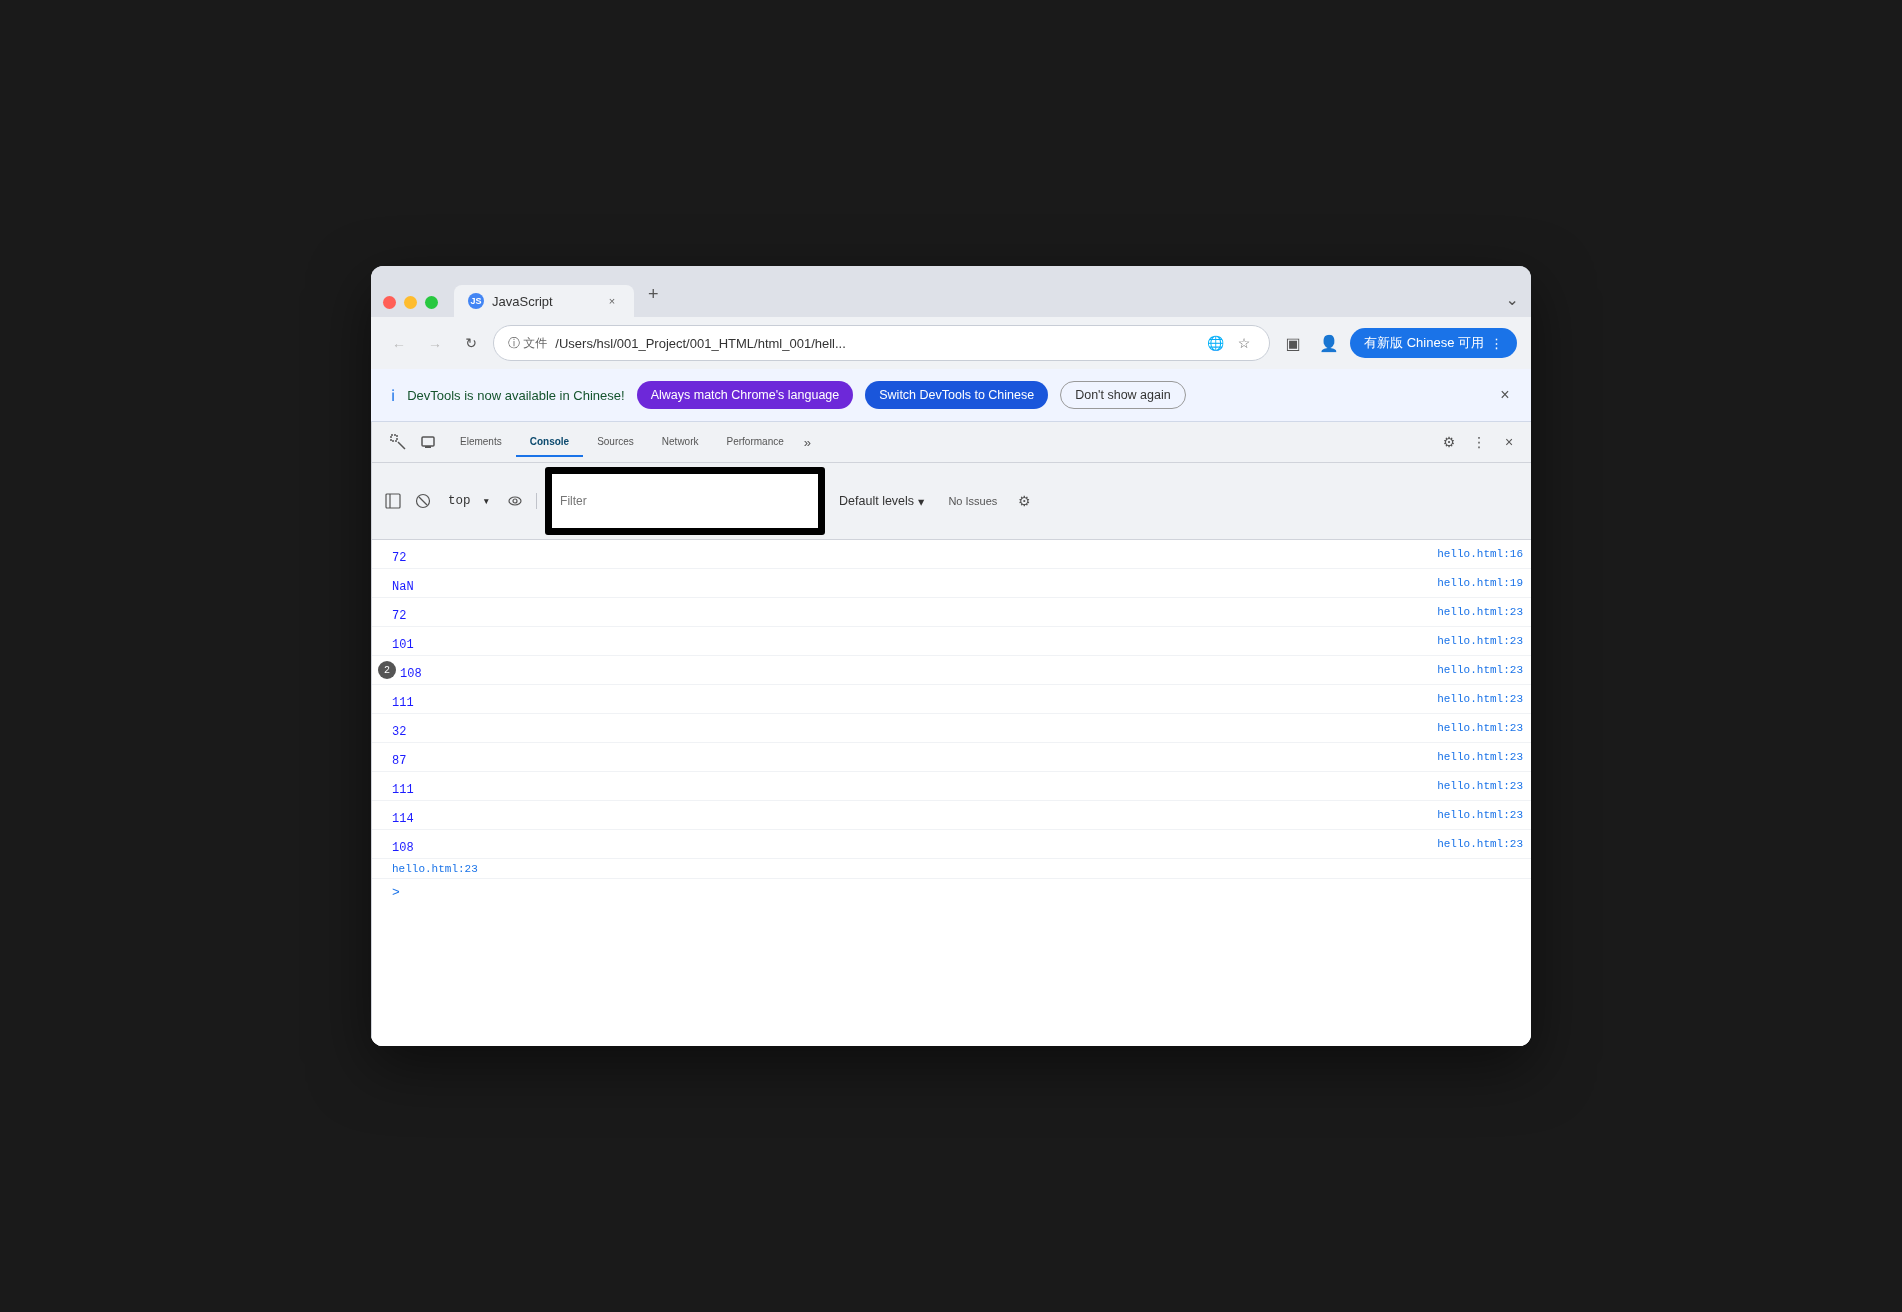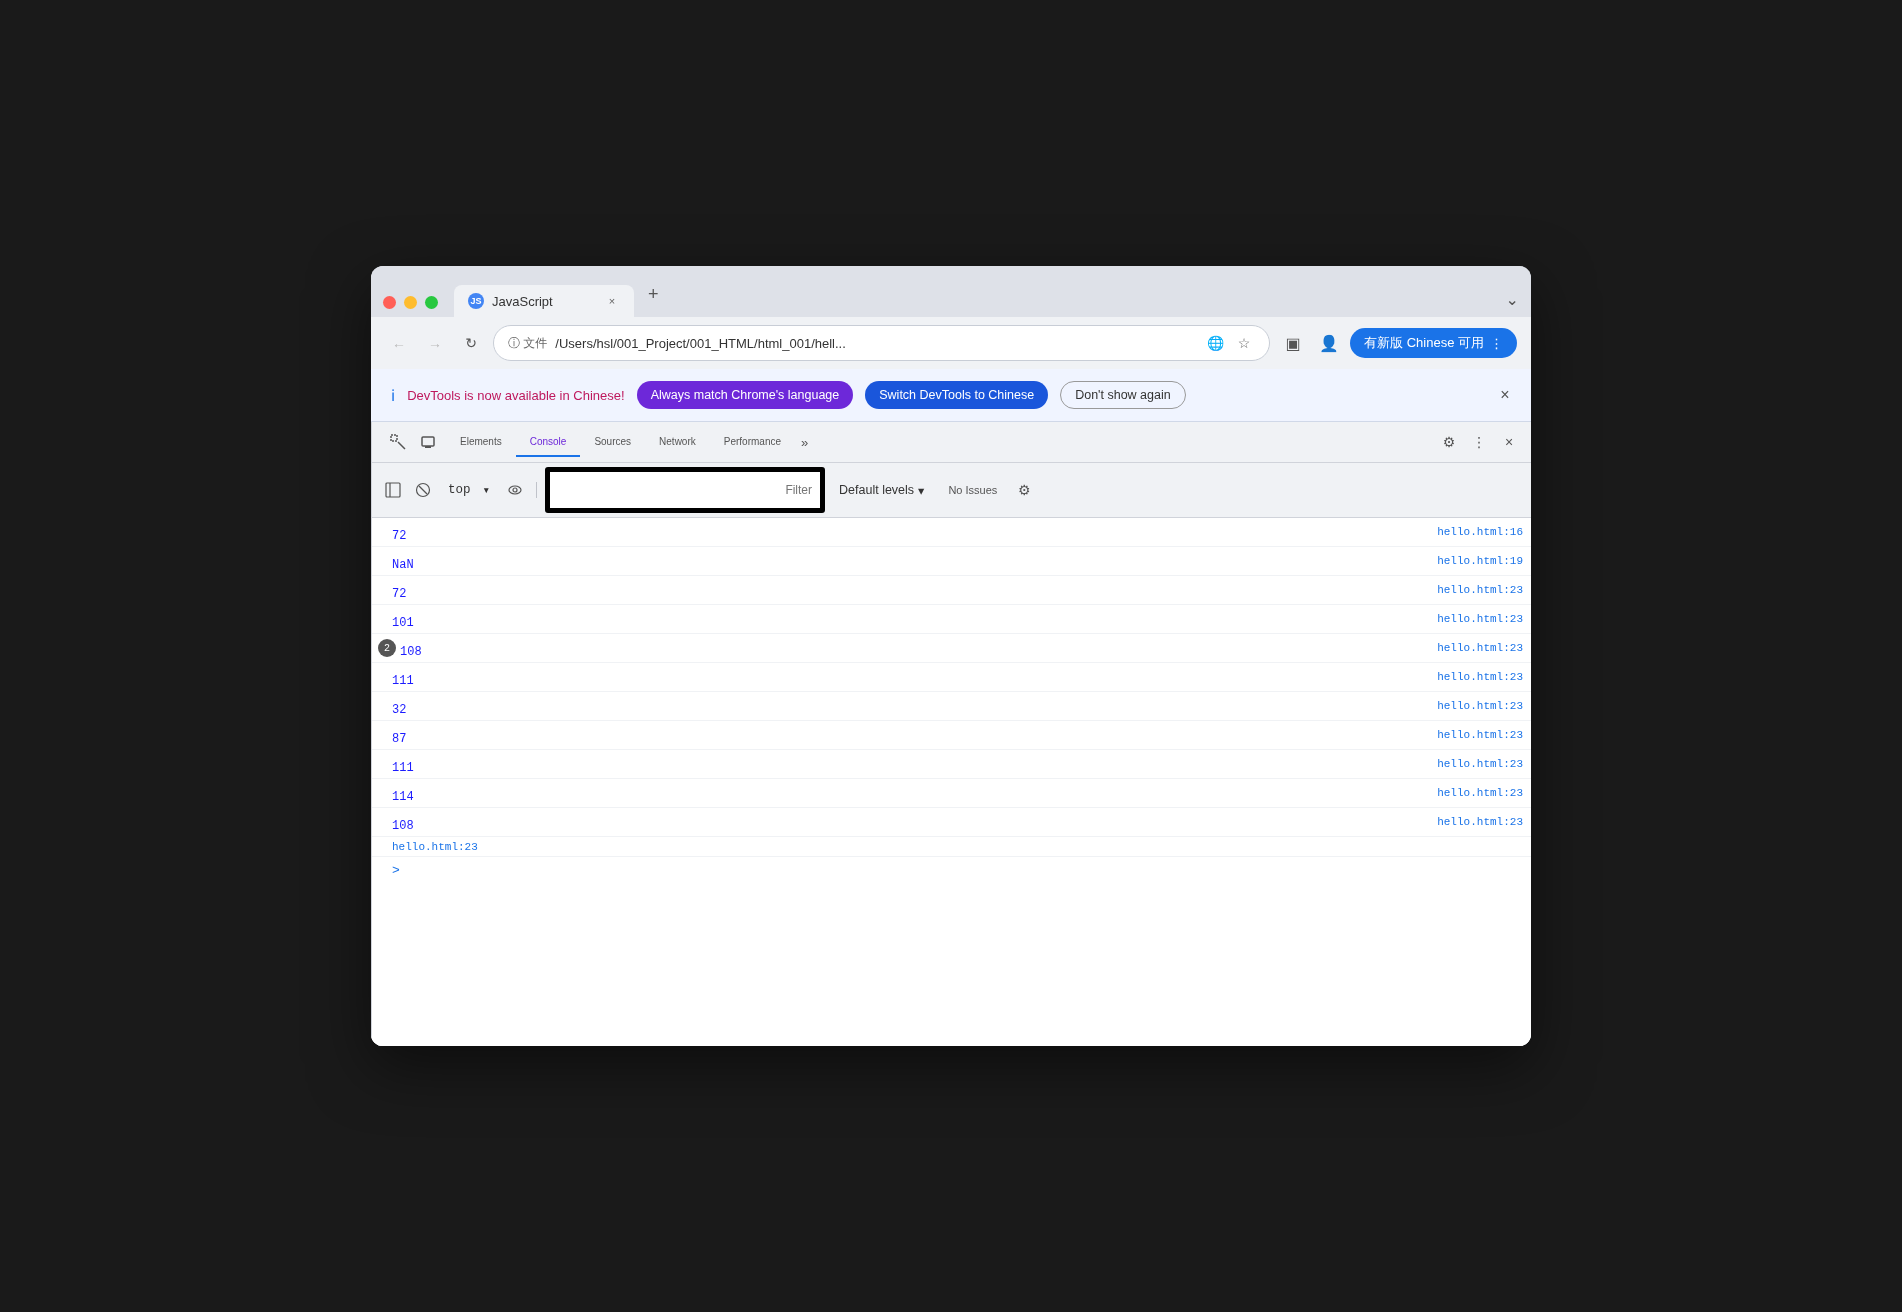--- a/index.html
+++ b/index.html
@@ -195,21 +195,21 @@
       align-items: center;
       gap: 12px;
       position: relative;
     }
     .notif-icon {
       color: #1a73e8;
       font-size: 16px;
     }
     .notif-text {
       font-size: 13px;
-      color: #be185d;
+      color: #14532d;
     }
     .notif-btn-primary {
       background: #6d28d9;
       color: white;
       border: none;
       border-radius: 20px;
       padding: 7px 14px;
       font-size: 12.5px;
       cursor: pointer;
       font-weight: 500;
@@ -282,22 +282,23 @@
     }
     .devtools-tab {
       padding: 8px 14px;
       font-size: 10px;
       color: #555;
       cursor: pointer;
       border-bottom: 2px solid transparent;
       white-space: nowrap;
     }
     .devtools-tab.active {
-      color: #6d28d9;
+      color: #0c4a6e;
       border-bottom: 2px solid #1a73e8;
+      font-weight: bold;
     }
     .devtools-tab-more {
       padding: 8px 6px;
       color: #555;
       cursor: pointer;
       font-size: 13px;
     }
     .devtools-tab-actions {
       margin-left: auto;
       display: flex;
@@ -350,28 +351,27 @@
       padding: 3px 8px;
       border-radius: 4px;
       cursor: pointer;
       font-size: 12.5px;
       color: #333;
       font-family: Liberation Mono, monospace;
     }
     .ct-filter {
       flex: 1;
       max-width: 280px;
-      border: 5px solid #000000;
+      border: 7px solid #000000;
       border-radius: 3px;
-      padding: 11px 8px;
+      padding: 20px 8px;
       font-size: 12px;
       background: white;
       color: #333;
       outline: none;
-      text-align: right;
     }
     .ct-levels {
       display: flex;
       align-items: center;
       gap: 4px;
       padding: 3px 10px;
       border-radius: 4px;
       cursor: pointer;
       font-size: 12.5px;
       color: #333;

